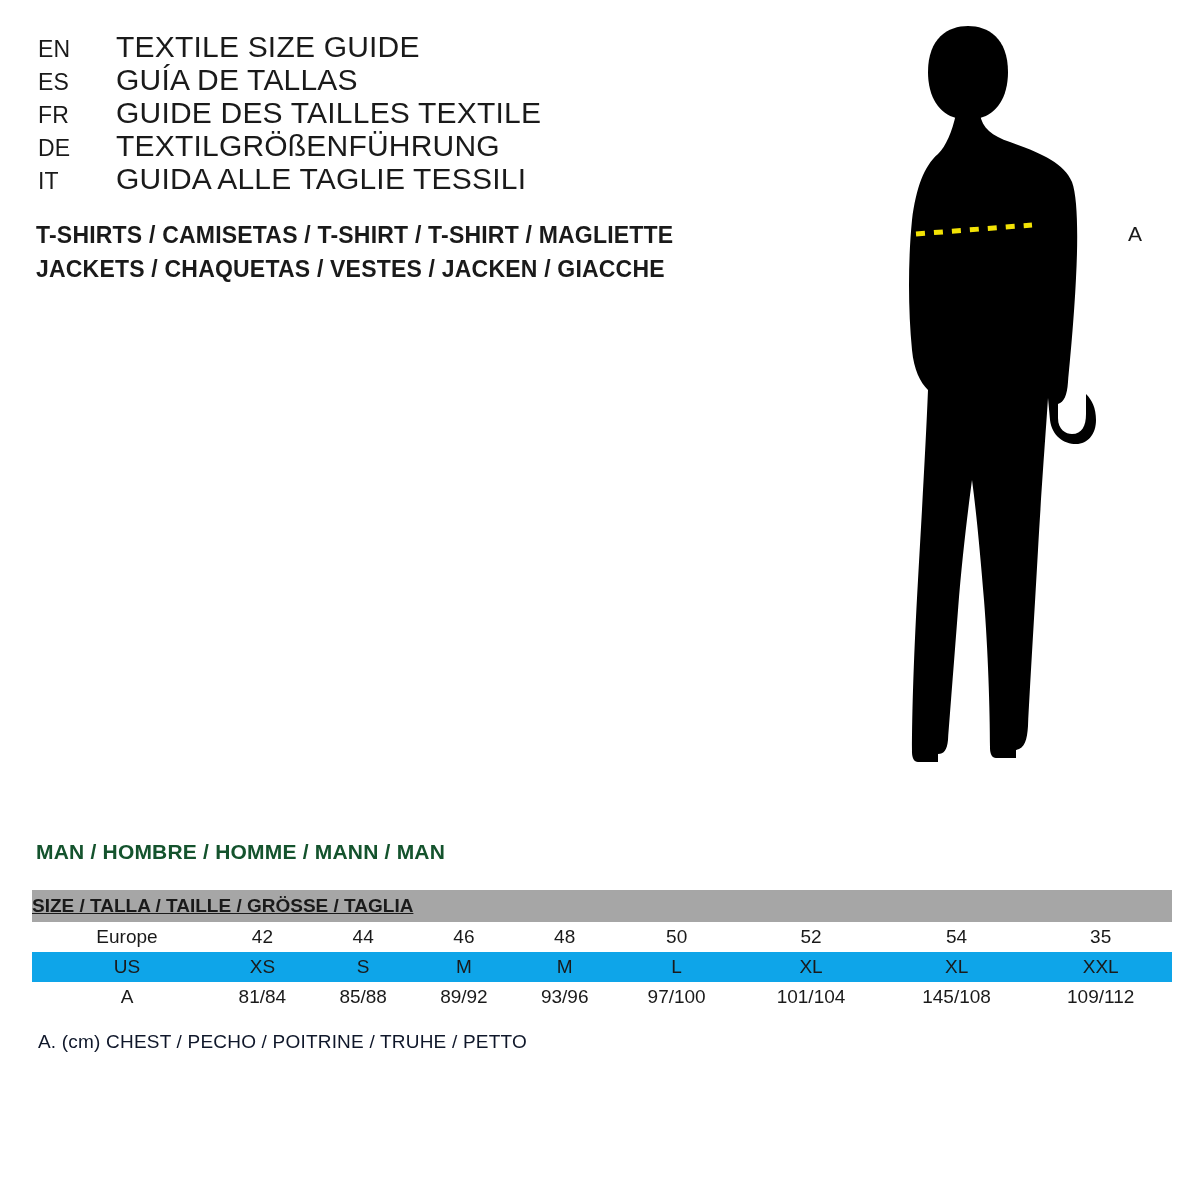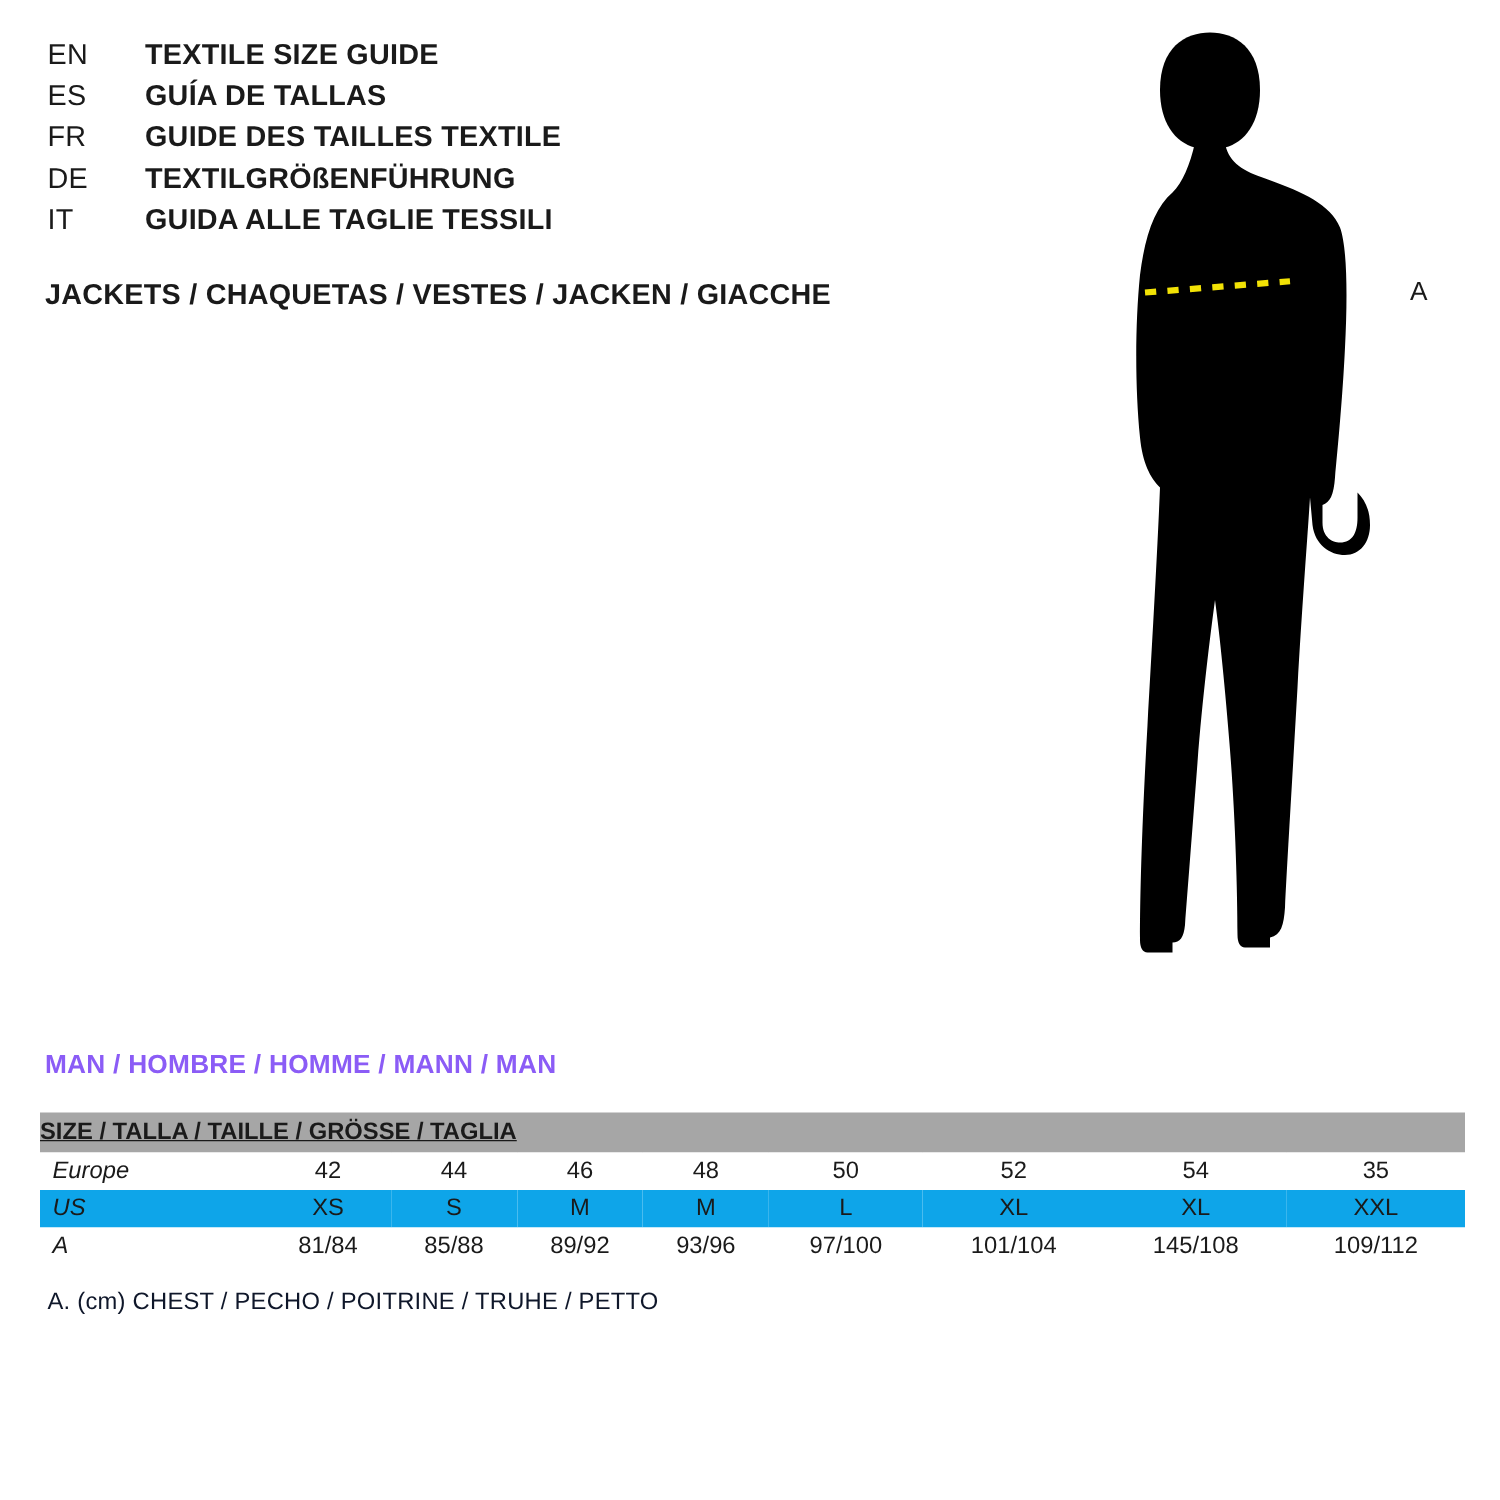--- a/index.html
+++ b/index.html
@@ -29,22 +29,22 @@
     height: 33px;
   }
   .lang-code {
     width: 78px;
     font-size: 23px;
     font-weight: 400;
     color: #1a1a1a;
     letter-spacing: 0.2px;
   }
   .lang-text {
-    font-size: 23px;
-    font-weight: 700;
+    font-size: 30px;
+    font-weight: 400;
     color: #1a1a1a;
     letter-spacing: 0.2px;
     white-space: nowrap;
   }
 
   
   .category-block {
     position: absolute;
     top: 222px;
     left: 36px;
@@ -80,43 +80,42 @@
   }
 
   
   .section-title {
     position: absolute;
     top: 840px;
     left: 36px;
     font-size: 21px;
     font-weight: bold;
     letter-spacing: 0.2px;
-    color: #8b5cf6;
+    color: #14532d;
     text-align: center;
   }
   table.size-table {
     position: absolute;
     top: 890px;
     left: 32px;
     width: 1140px;
     border-collapse: collapse;
     font-size: 19px;
   }
   table.size-table td {
     padding: 0;
     height: 30px;
     text-align: center;
     color: #1a1a1a;
     font-weight: 400;
   }
   table.size-table td.rowlabel {
-    text-align: left;
+    text-align: center;
     padding-left: 10px;
     width: 170px;
-    font-style: italic;
   }
   tr.header-row td {
     background: #a6a6a6;
     font-weight: bold;
     text-align: left;
     height: 32px;
     font-size: 19px;
     text-decoration: underline;
   }
   tr.shade td {
@@ -154,20 +153,21 @@
     <span class="lang-code">DE</span>
     <span class="lang-text">TEXTILGRÖßENFÜHRUNG</span>
   </div>
   <div class="lang-row">
     <span class="lang-code">IT</span>
     <span class="lang-text">GUIDA ALLE TAGLIE TESSILI</span>
   </div>
 </div>
 
 <div class="category-block">
+  <div class="category-line">T-SHIRTS / CAMISETAS / T-SHIRT / T-SHIRT / MAGLIETTE</div>
   <div class="category-line">JACKETS / CHAQUETAS / VESTES / JACKEN / GIACCHE</div>
 </div>
 
 <div class="figure-wrap">
   <svg width="360" height="790" viewBox="0 0 360 790" xmlns="http://www.w3.org/2000/svg">
     <g fill="#000000">
 
       <path d="M108 62 C108 28, 128 16, 148 16 C168 16, 188 28, 188 62 C188 88, 176 104, 160 108 L136 108 C120 104, 108 88, 108 62 Z"></path>
 
       <path d="M136 104 L160 104 C162 118, 172 126, 190 132

